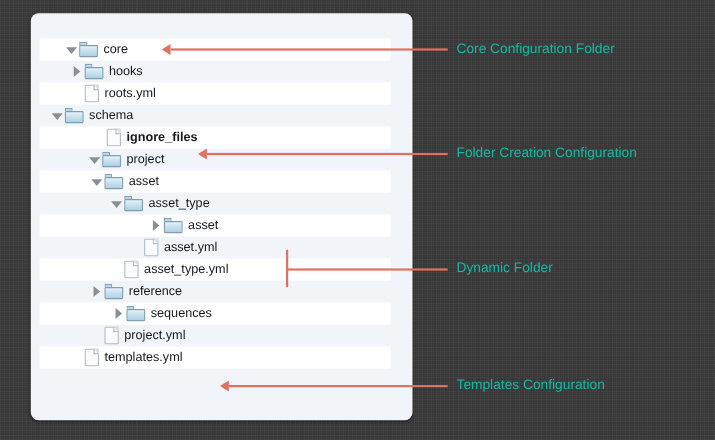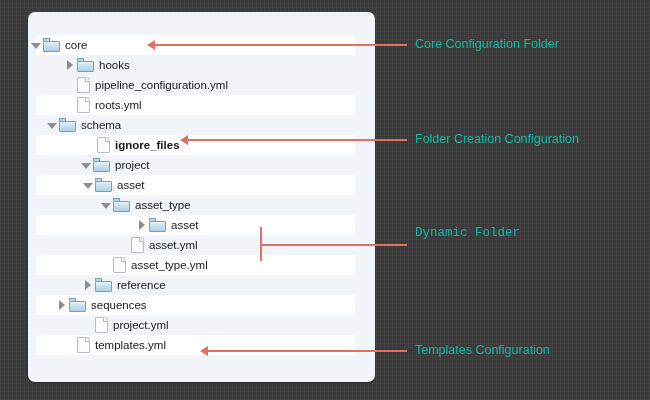--- a/index.html
+++ b/index.html
@@ -198,50 +198,39 @@
   }
 </style>
 </head>
 <body>
 
 <div id="backdrop"></div>
 
 <div id="tree-panel">
   <div id="tree-rows">
       <div class="tree-row stripe-white">
-        <div class="row-content" style="padding-left: 2px;">
+        <div class="row-content" style="padding-left: 31px;">
           <span class="tw open"></span>
           <span class="folder-icon">
             <span class="tab"></span>
             <span class="body"></span>
           </span>
           <span class="node-label">core</span>
         </div>
       </div>
       <div class="tree-row">
         <div class="row-content" style="padding-left: 36px;">
           <span class="tw closed"></span>
           <span class="folder-icon">
             <span class="tab"></span>
             <span class="body"></span>
           </span>
           <span class="node-label">hooks</span>
         </div>
       </div>
-      <div class="tree-row">
-        <div class="row-content" style="padding-left: 36px;">
-          <span class="tw"></span>
-          <span class="file-icon">
-            <span class="page"></span>
-            <span class="fold"></span>
-            <span class="foldline"></span>
-          </span>
-          <span class="node-label">pipeline_configuration.yml</span>
-        </div>
-      </div>
       <div class="tree-row stripe-white">
         <div class="row-content" style="padding-left: 36px;">
           <span class="tw"></span>
           <span class="file-icon">
             <span class="page"></span>
             <span class="fold"></span>
             <span class="foldline"></span>
           </span>
           <span class="node-label">roots.yml</span>
         </div>
@@ -333,21 +322,21 @@
         <div class="row-content" style="padding-left: 54px;">
           <span class="tw closed"></span>
           <span class="folder-icon">
             <span class="tab"></span>
             <span class="body"></span>
           </span>
           <span class="node-label">reference</span>
         </div>
       </div>
       <div class="tree-row stripe-white">
-        <div class="row-content" style="padding-left: 28px;">
+        <div class="row-content" style="padding-left: 54px; margin-left: 20px;">
           <span class="tw closed"></span>
           <span class="folder-icon">
             <span class="tab"></span>
             <span class="body"></span>
           </span>
           <span class="node-label">sequences</span>
         </div>
       </div>
       <div class="tree-row">
         <div class="row-content" style="padding-left: 54px;">
@@ -375,19 +364,19 @@
 </div>
 
 <div class="ann-label" style="left:415px; top:37px;">Core Configuration Folder</div>
 <div class="ann-line" style="left:155px; top:44px; width:252px;"></div>
 <div class="ann-head" style="left:147px; top:40px;"></div>
 
 <div class="ann-label" style="left:415px; top:132px;">Folder Creation Configuration</div>
 <div class="ann-line" style="left:188px; top:139px; width:219px;"></div>
 <div class="ann-head" style="left:180px; top:135px;"></div>
 
-<div class="ann-label" style="left:415px; top:226px;font-family:Liberation Mono, monospace;">Dynamic Folder</div>
+<div class="ann-label" style="left:415px; top:236px;">Dynamic Folder</div>
 <div class="ann-line" style="left:260px; top:244px; width:147px;"></div>
 <div class="ann-bracket" style="left:260px; top:227px; height:34px;"></div>
 
 <div class="ann-label" style="left:415px; top:343px;">Templates Configuration</div>
 <div class="ann-line" style="left:208px; top:350px; width:199px;"></div>
 <div class="ann-head" style="left:200px; top:346px;"></div>
 
 </body></html>

